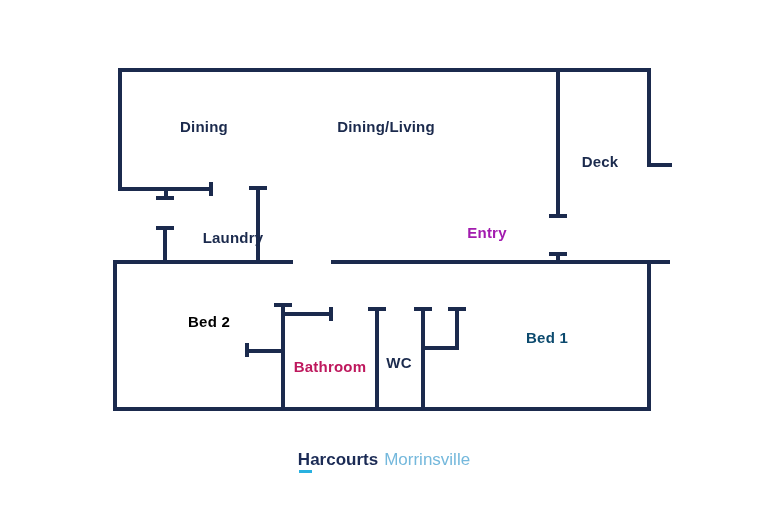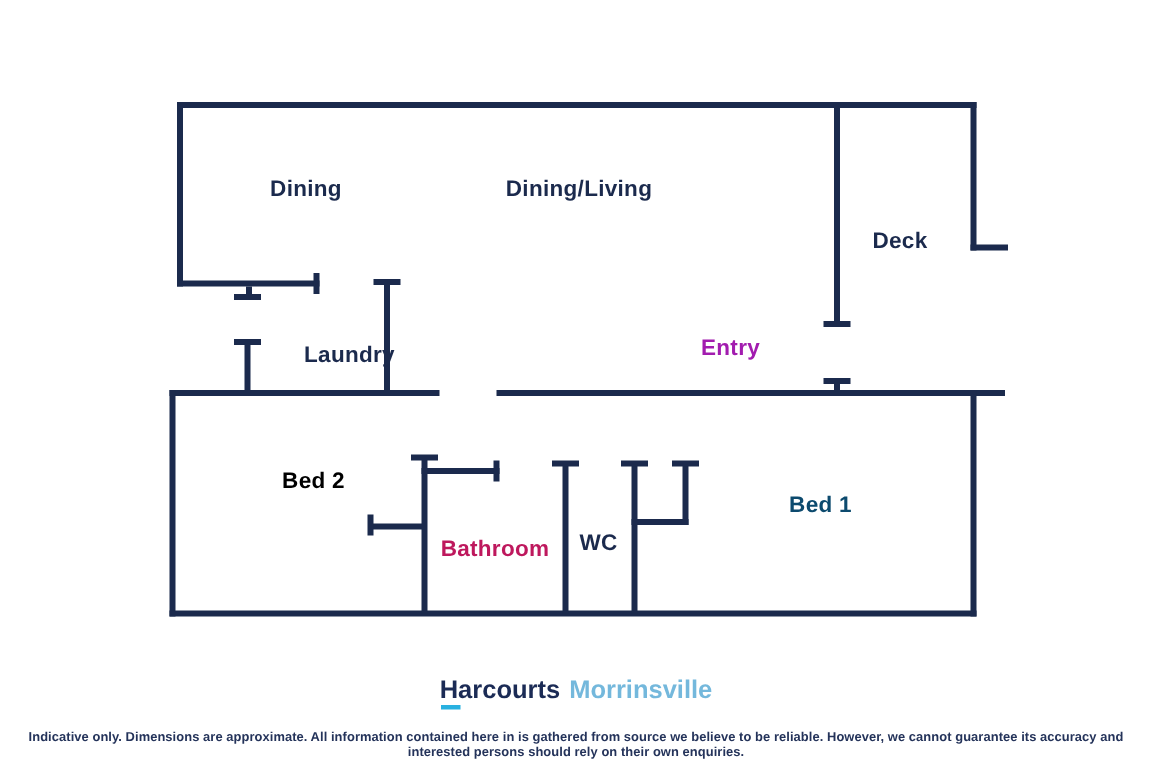--- a/index.html
+++ b/index.html
@@ -12,21 +12,21 @@
   .room-label {
     position:absolute; transform:translate(-50%,-50%);
     font-size:15px; font-weight:600; letter-spacing:.2px; white-space:nowrap;
   }
   .brand-row {
     position:absolute; left:0; top:449px; width:100%;
     text-align:center; font-size:17px; line-height:22px;
   }
   .brand-name { position:relative; display:inline-block; font-weight:700; }
   .brand-underline { position:absolute; left:1px; bottom:-2px; width:13px; height:3px; }
-  .brand-office { margin-left:6px; font-weight:700; }
+  .brand-office { margin-left:6px; font-weight:400; }
   .disclaimer {
     position:absolute; left:0; top:486px; width:100%;
     text-align:center; font-size:8.6px; font-weight:600; letter-spacing:.05px;
   }
 </style>
 </head>
 <body>
 
 <div class="canvas">
 
@@ -73,15 +73,14 @@
       <div class="room-label" style="left: 181px; top: 321px; color: #000000; margin-left: 28px;">Bed 2</div>
       <div class="room-label" style="left: 330px; top: 366px; color: #be185d;">Bathroom</div>
       <div class="room-label" style="left: 399px; top: 362px; color: rgb(27, 42, 77);">WC</div>
       <div class="room-label" style="left: 547px; top: 337px; color: #0c4a6e;">Bed 1</div>
     </div>
 
   <div class="brand-row">
     <span class="brand-name" style="color: rgb(27, 43, 85);"><span>Harcourts</span><span class="brand-underline" style="background: rgb(41, 177, 224);"></span></span><span class="brand-office" style="color: rgb(116, 184, 220);">Morrinsville</span>
   </div>
 
-  <div class="disclaimer" style="color: rgb(36, 51, 90);">Indicative only. Dimensions are approximate. All information contained here in is gathered from source we believe to be reliable. However, we cannot guarantee its accuracy and interested persons should rely on their own enquiries.</div>
 
 </div>
 
 </body></html>

